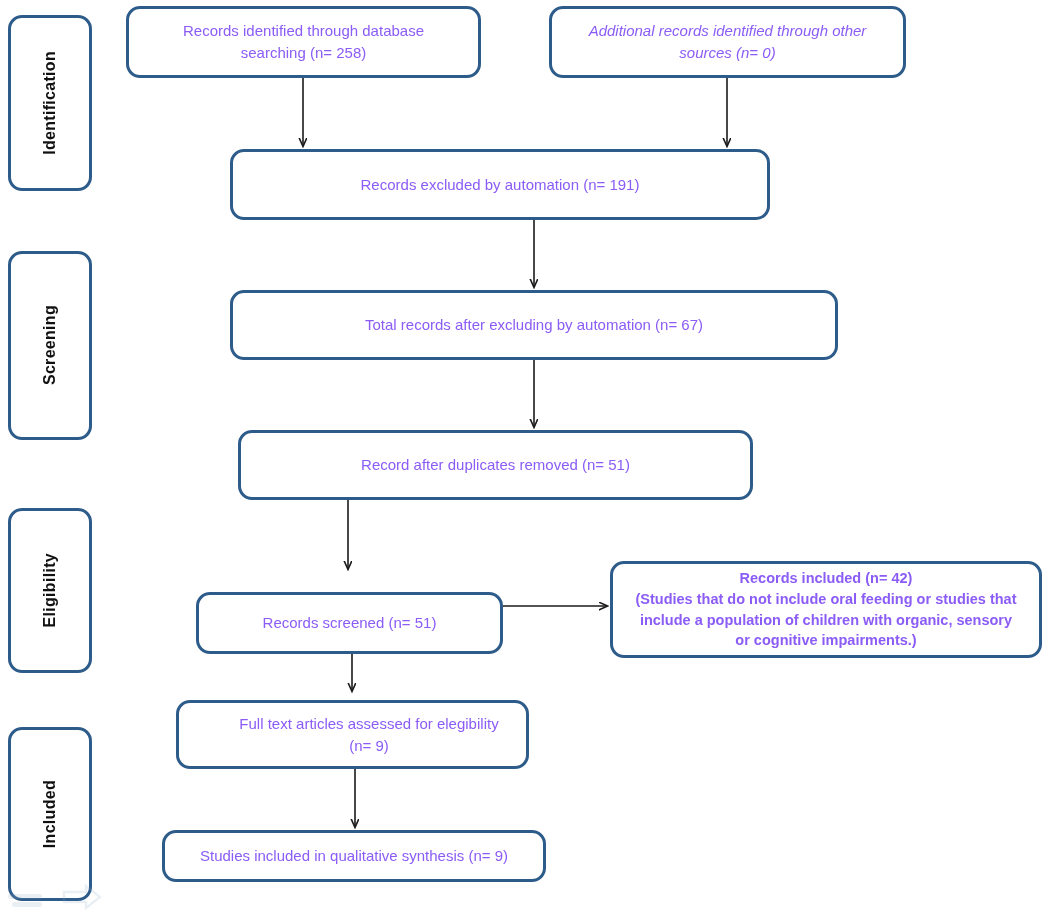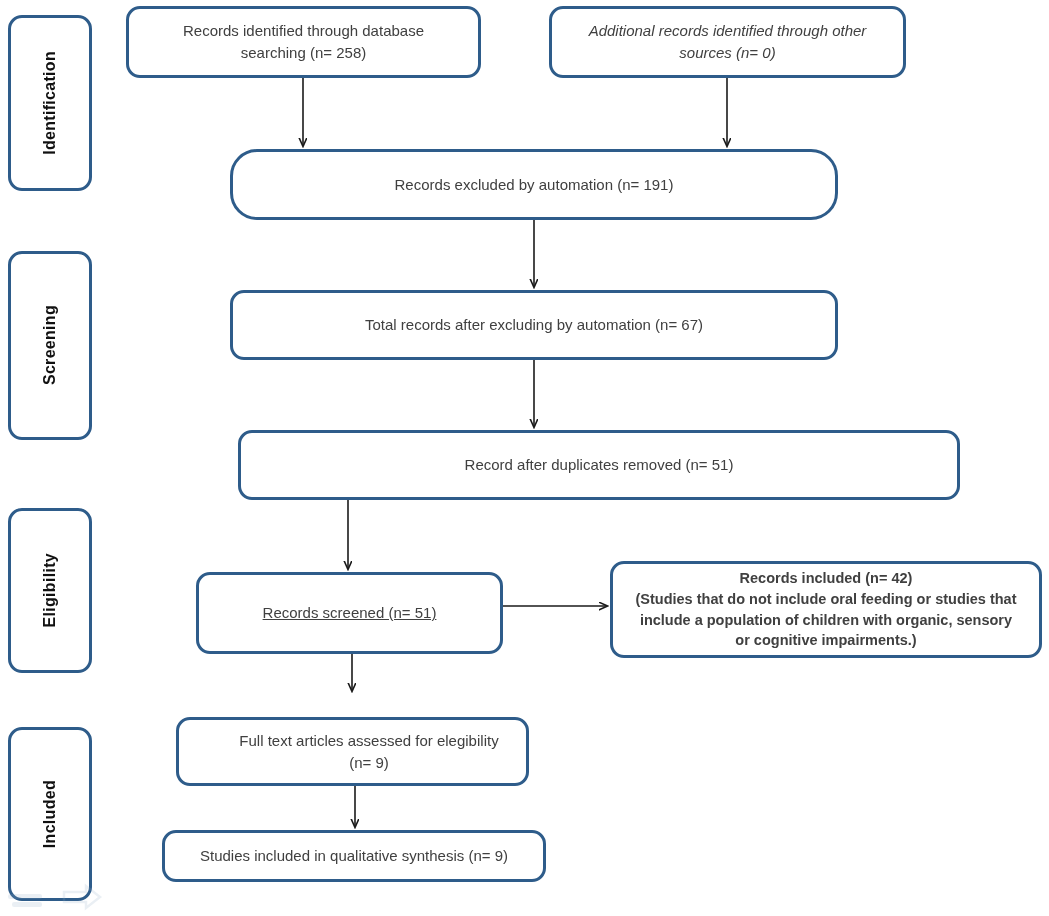--- a/index.html
+++ b/index.html
@@ -26,21 +26,21 @@
   .box {
     position: absolute;
     box-sizing: border-box;
     border: 3px solid #2E5C8A;
     border-radius: 14px;
     background: #ffffff;
     display: flex;
     align-items: center;
     justify-content: center;
     text-align: center;
-    color: #404040;
+    color: #8b5cf6;
     font-size: 15px;
     line-height: 1.45;
     padding: 4px 10px;
     white-space: pre-line;
   }
   .stage {
     position: absolute;
     box-sizing: border-box;
     border: 3px solid #2E5C8A;
     border-radius: 14px;
@@ -111,34 +111,34 @@
   <div class="stage" style="left:8px; top:727px; width:84px; height:174px;">
     <span>Included</span>
   </div>
 
   <div class="box" style="left:126px; top:6px; width:355px; height:72px;">Records identified through database
 searching (n= 258)</div>
 
   <div class="box" style="left:549px; top:6px; width:357px; height:72px;font-style:italic;">Additional records identified through other
 sources (n=  0)</div>
 
-  <div class="box" style="left:230px; top:149px; width:608px; height:71px;border-radius:27px;">Records excluded by automation (n= 191)</div>
+  <div class="box" style="left:230px; top:149px; width:540px; height:71px;">Records excluded by automation (n= 191)</div>
 
   <div class="box" style="left:230px; top:290px; width:608px; height:70px;">Total records after excluding by automation (n= 67)</div>
 
-  <div class="box" style="left:238px; top:430px; width:722px; height:70px;">Record after duplicates removed (n= 51)</div>
+  <div class="box" style="left:238px; top:430px; width:515px; height:70px;">Record after duplicates removed (n= 51)</div>
 
-  <div class="box" style="left:196px; top:572px; width:307px; height:82px;text-decoration:underline;">Records screened  (n= 51)</div>
+  <div class="box" style="left:196px; top:592px; width:307px; height:62px;">Records screened  (n= 51)</div>
 
   <div class="box" style="left:610px; top:561px; width:432px; height:97px; font-size:14.5px; line-height:1.42;font-weight:bold;">Records included  (n= 42)
 (Studies that do not include oral feeding or studies that
 include a population of children with organic, sensory
 or cognitive impairments.)</div>
 
-  <div class="box" style="left:176px; top:717px; width:353px; height:69px;padding-left:43px;">Full text articles assessed for elegibility
+  <div class="box" style="left:176px; top:700px; width:353px; height:69px;padding-left:43px;">Full text articles assessed for elegibility
 (n= 9)</div>
 
   <div class="box" style="left:162px; top:830px; width:384px; height:52px;">Studies included in qualitative synthesis (n= 9)</div>
 
   <svg class="wm" viewBox="0 0 130 34">
     <rect x="2" y="14" width="34" height="5" rx="2" fill="#8ea9c4"></rect>
     <rect x="6" y="22" width="30" height="5" rx="2" fill="#8ea9c4"></rect>
     <path d="M58,12 h22 v-6 l14,11 l-14,11 v-6 h-22 z" fill="none" stroke="#8ea9c4" stroke-width="2.5"></path>
   </svg>
 

